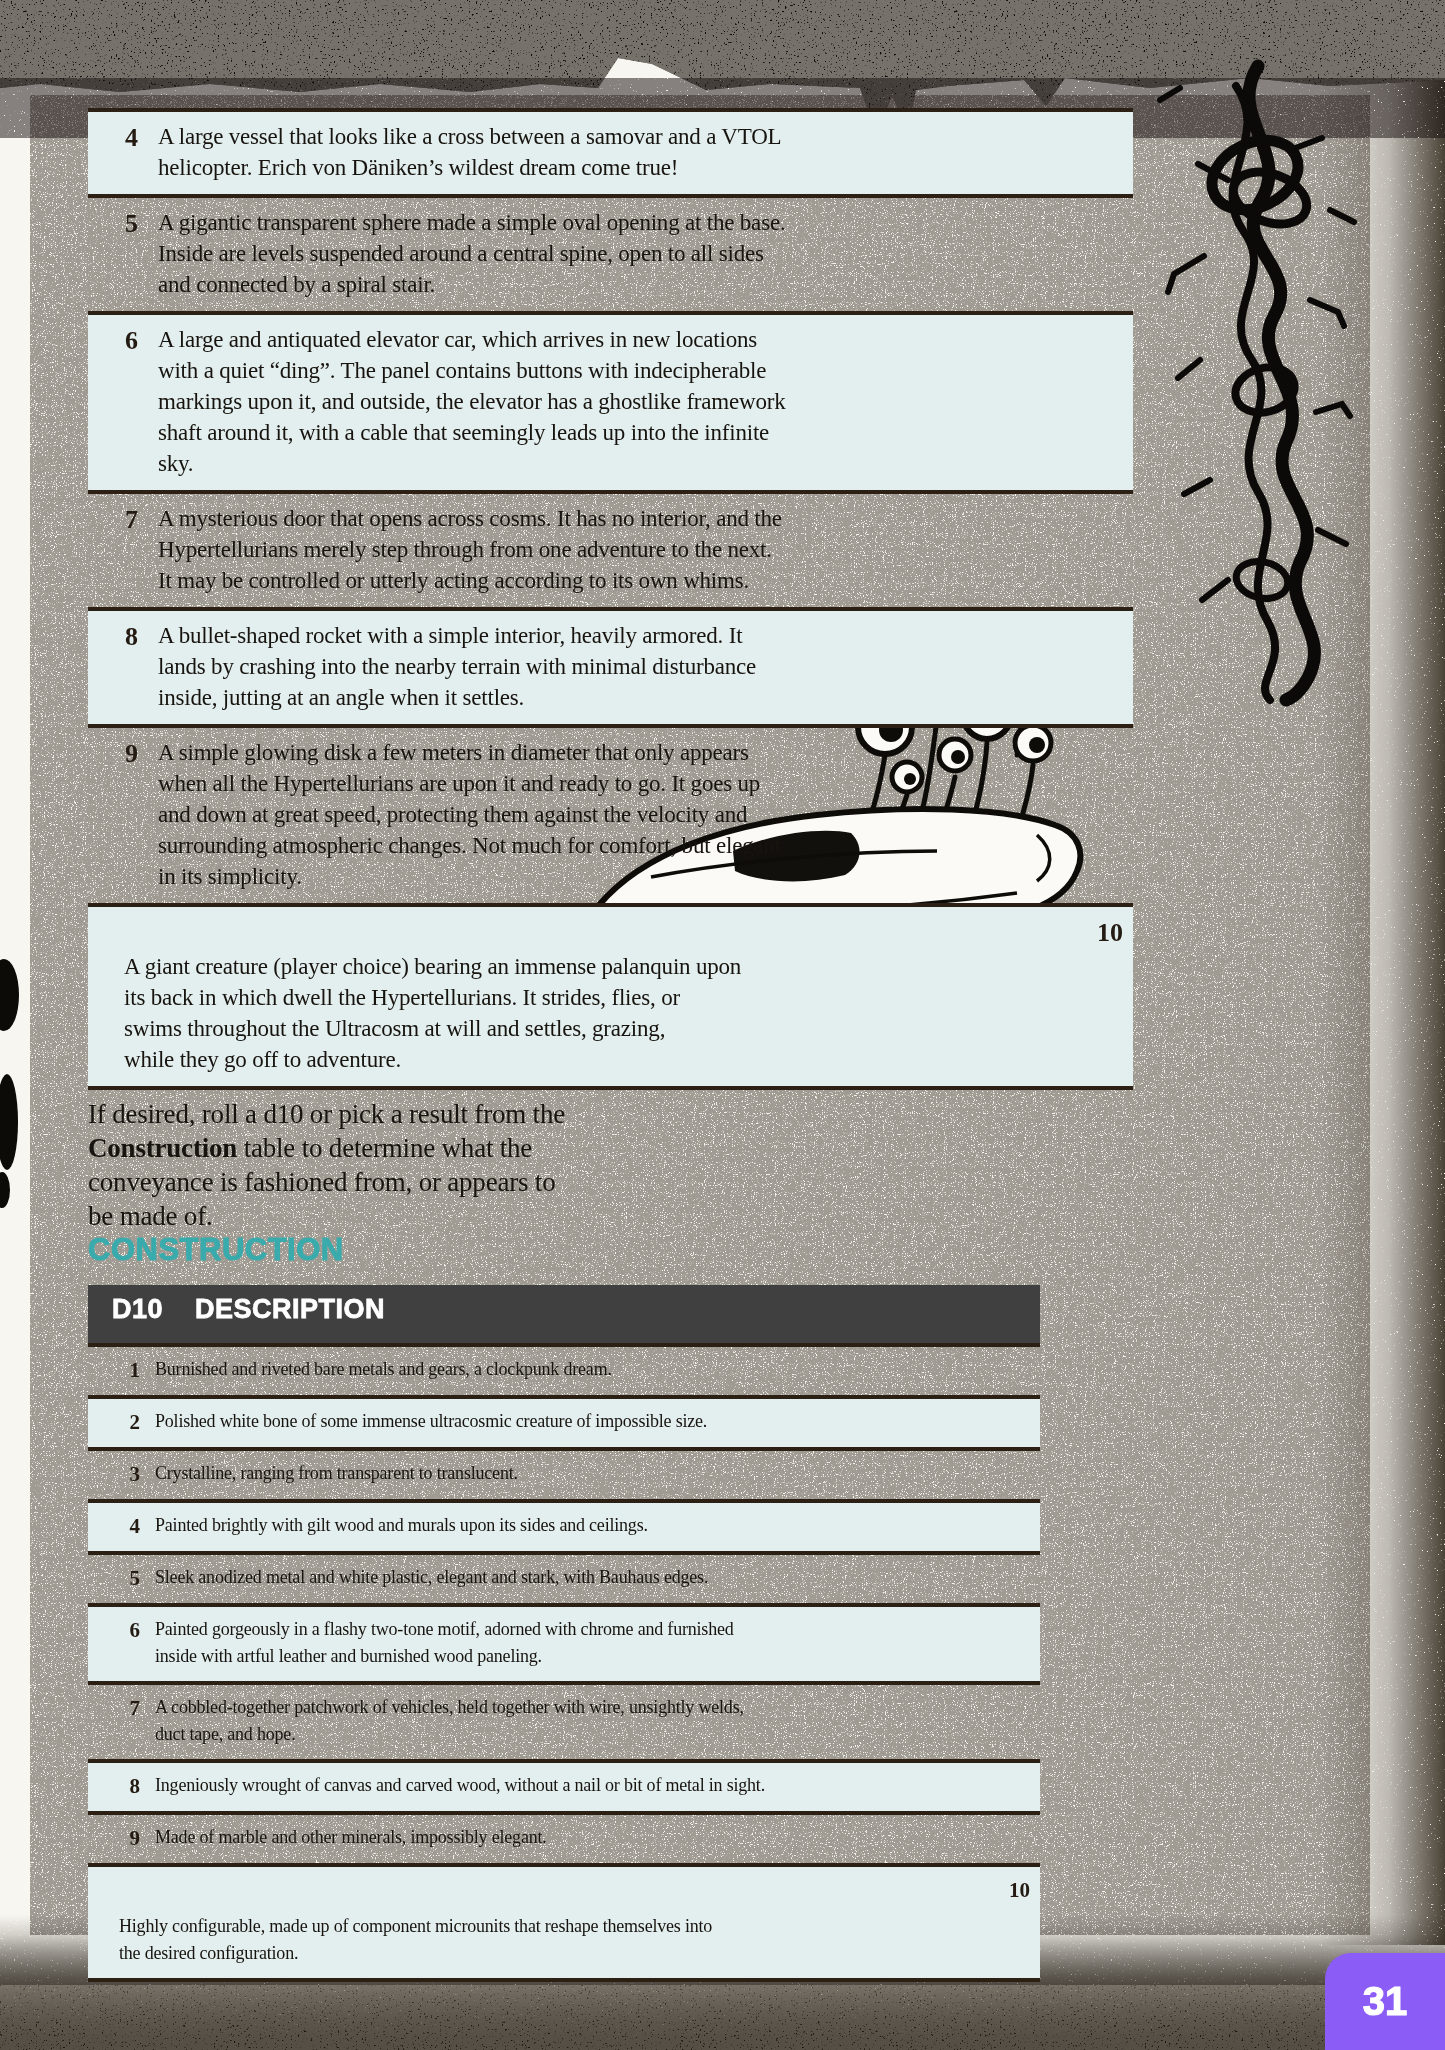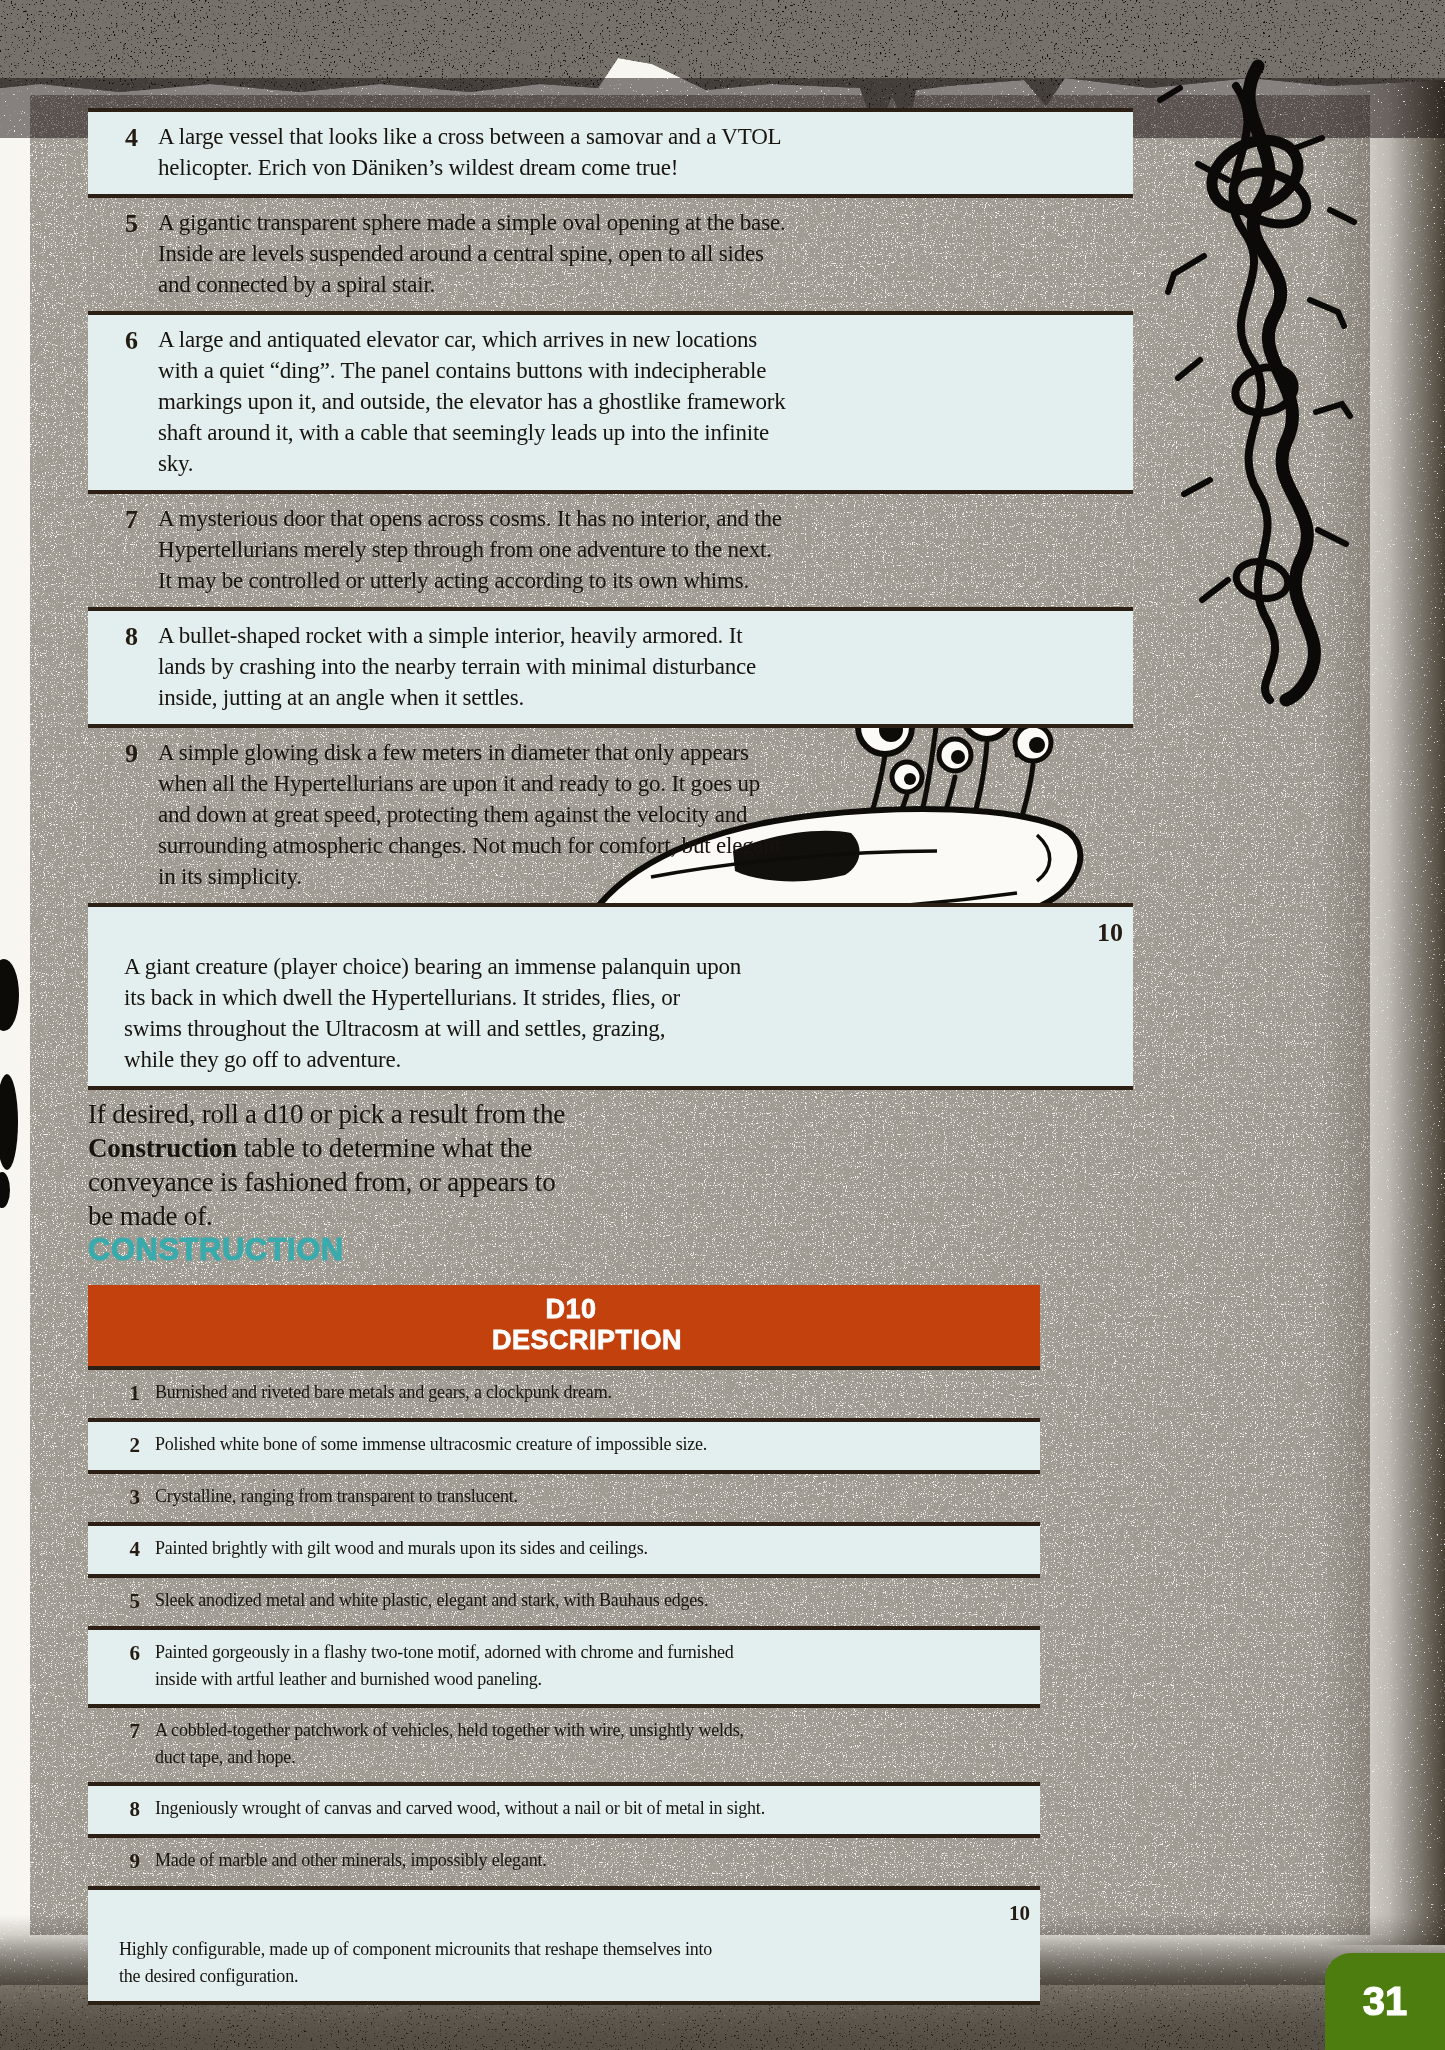--- a/index.html
+++ b/index.html
@@ -17,23 +17,23 @@
   .trow { display:flex; border-top:4px solid #2b2013; padding:9px 10px 11px 16px; }
   .tbl .trow:last-child { border-bottom:4px solid #2b2013;flex-direction:column; }
   .trow.shaded { background:#e3eeee; }
   .tnum { font-weight:700; text-align:right; color:#241b12; }
   .ttext { white-space:pre-line; letter-spacing:-0.2px; }
   .tbl-conveyance .tnum { flex:0 0 34px; font-size:26px; line-height:31px; padding-top:1px; }
   .tbl-conveyance .ttext { margin-left:20px; font-size:23px; line-height:31px; }
   .tbl-construction .tnum { flex:0 0 36px; font-size:21px; line-height:27px; padding-top:1px; }
   .tbl-construction .ttext { margin-left:15px; font-size:18px; line-height:27px; }
   .thead {
-    display:flex; align-items:center; background:#c2410c; color:#ffffff;
+    display:flex; align-items:center; background:#404040; color:#ffffff;
     font-family:"Liberation Sans", sans-serif; font-weight:900; font-size:27px;
-    letter-spacing:0.5px; padding:9px 10px 10px 24px;flex-direction:column;
+    letter-spacing:0.5px; padding:9px 10px 18px 24px;
     -webkit-text-stroke:0.8px #ffffff;
   }
   .thead .desc { margin-left:32px; }
 
   
   .intro {
     position:absolute; left:88px; top:1070px; width:670px;
     font-size:27px; line-height:34px; white-space:pre-line; letter-spacing:-0.2px;
   }
   .intro b { font-weight:700; }
@@ -41,21 +41,21 @@
   
   .section-heading {
     position:absolute; left:88px; top:1232px;
     font-family:"Liberation Sans", sans-serif; font-weight:900; font-size:31px;
     color:#3aabac; letter-spacing:0.5px; -webkit-text-stroke:1px #3aabac;
   }
 
   
   .pagetab {
     position:absolute; left:1325px; top:1953px; width:120px; height:97px;
-    background:#4d7c0f; border-radius:26px 0 0 0;
+    background:#8b5cf6; border-radius:26px 0 0 0;
     display:flex; align-items:center; justify-content:center;
   }
   .pagetab .num {
     color:#ffffff; font-family:"Liberation Sans", sans-serif; font-weight:900;
     font-size:40px; -webkit-text-stroke:1.2px #ffffff;
   }
 </style>
 </head>
 <body>
 

